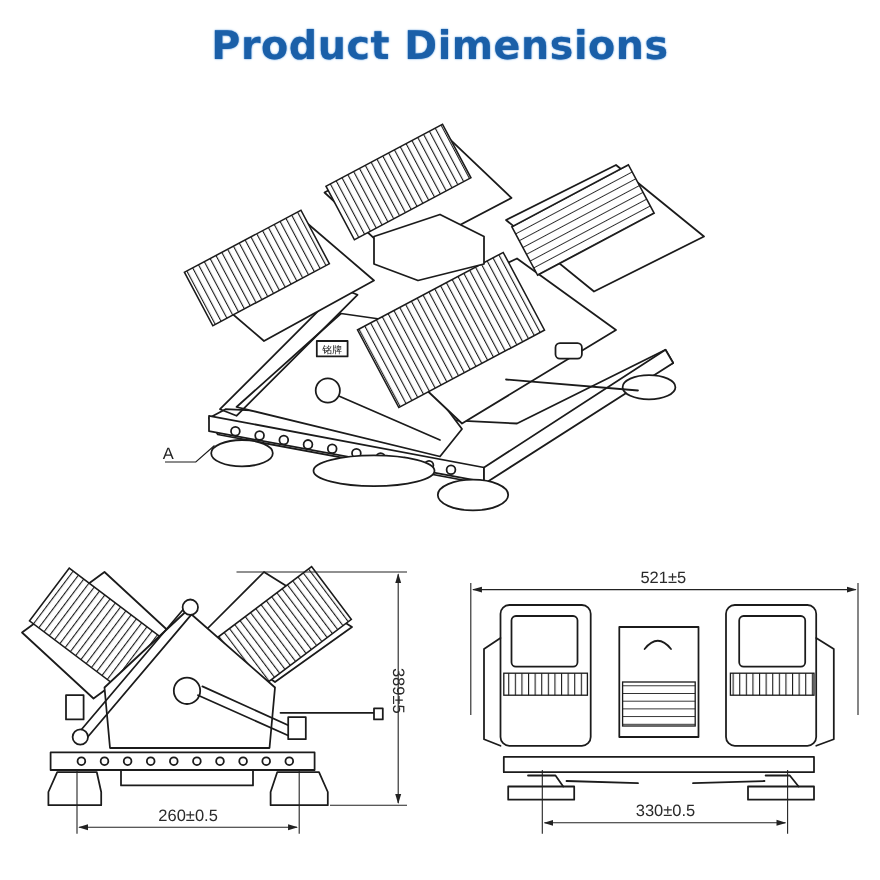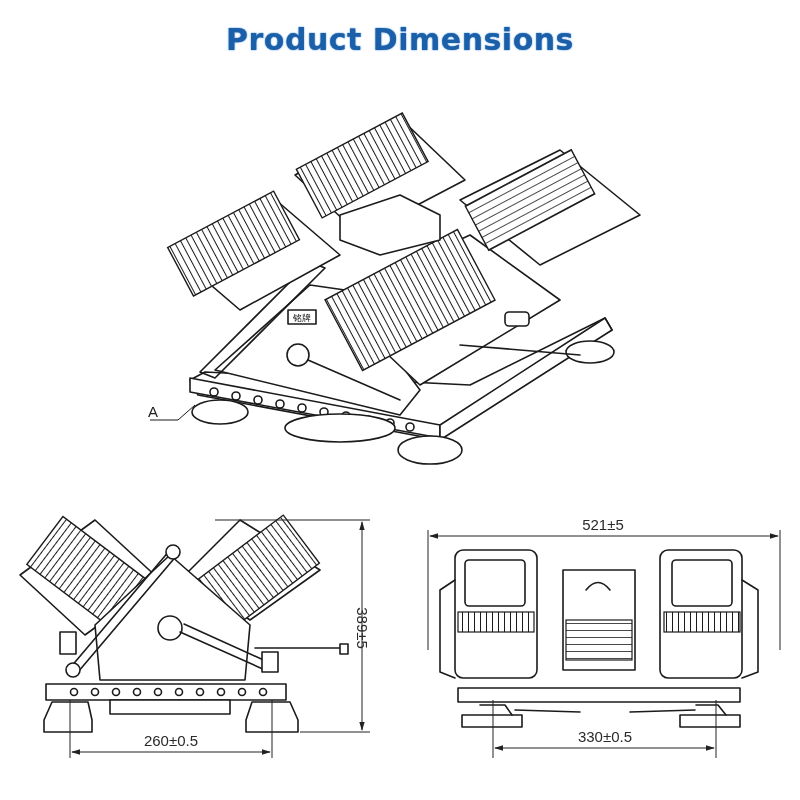--- a/index.html
+++ b/index.html
@@ -1,19 +1,19 @@
 <!DOCTYPE html>
 <html><head>
   <meta charset="utf-8">
   <style>
     html, body { margin: 0; padding: 0; background: #ffffff; }
     body { width: 800px; height: 800px; position: relative; overflow: hidden; font-family: "DejaVu Sans", sans-serif; }
     .title {
       position: absolute; left: 0; top: 22px; width: 800px; text-align: center;
-      font-family: "DejaVu Sans", sans-serif; font-weight: bold; font-size: 30px;
+      font-family: "DejaVu Sans", sans-serif; font-weight: bold; font-size: 36px;
       color: #1a5fa8; letter-spacing: 0.5px;
       text-shadow: 0 0 2px #7fb2e6, 0 0 1px #3b7fc8;
     }
     svg { position: absolute; left: 0; top: 0; }
     .ln { stroke: #1b1b1b; fill: none; stroke-width: 1.6; stroke-linejoin: round; stroke-linecap: round; }
     .lt { stroke: #1b1b1b; fill: none; stroke-width: 1; }
     .fw { fill: #ffffff; stroke: #1b1b1b; stroke-width: 1.6; stroke-linejoin: round; }
     .dim { stroke: #222; stroke-width: 1; fill: none; }
     .dimtxt { font-family: "Liberation Sans", sans-serif; font-size: 15px; fill: #2a2a2a; }
     .lbl { font-family: "Liberation Sans", sans-serif; font-size: 15px; fill: #222; }

